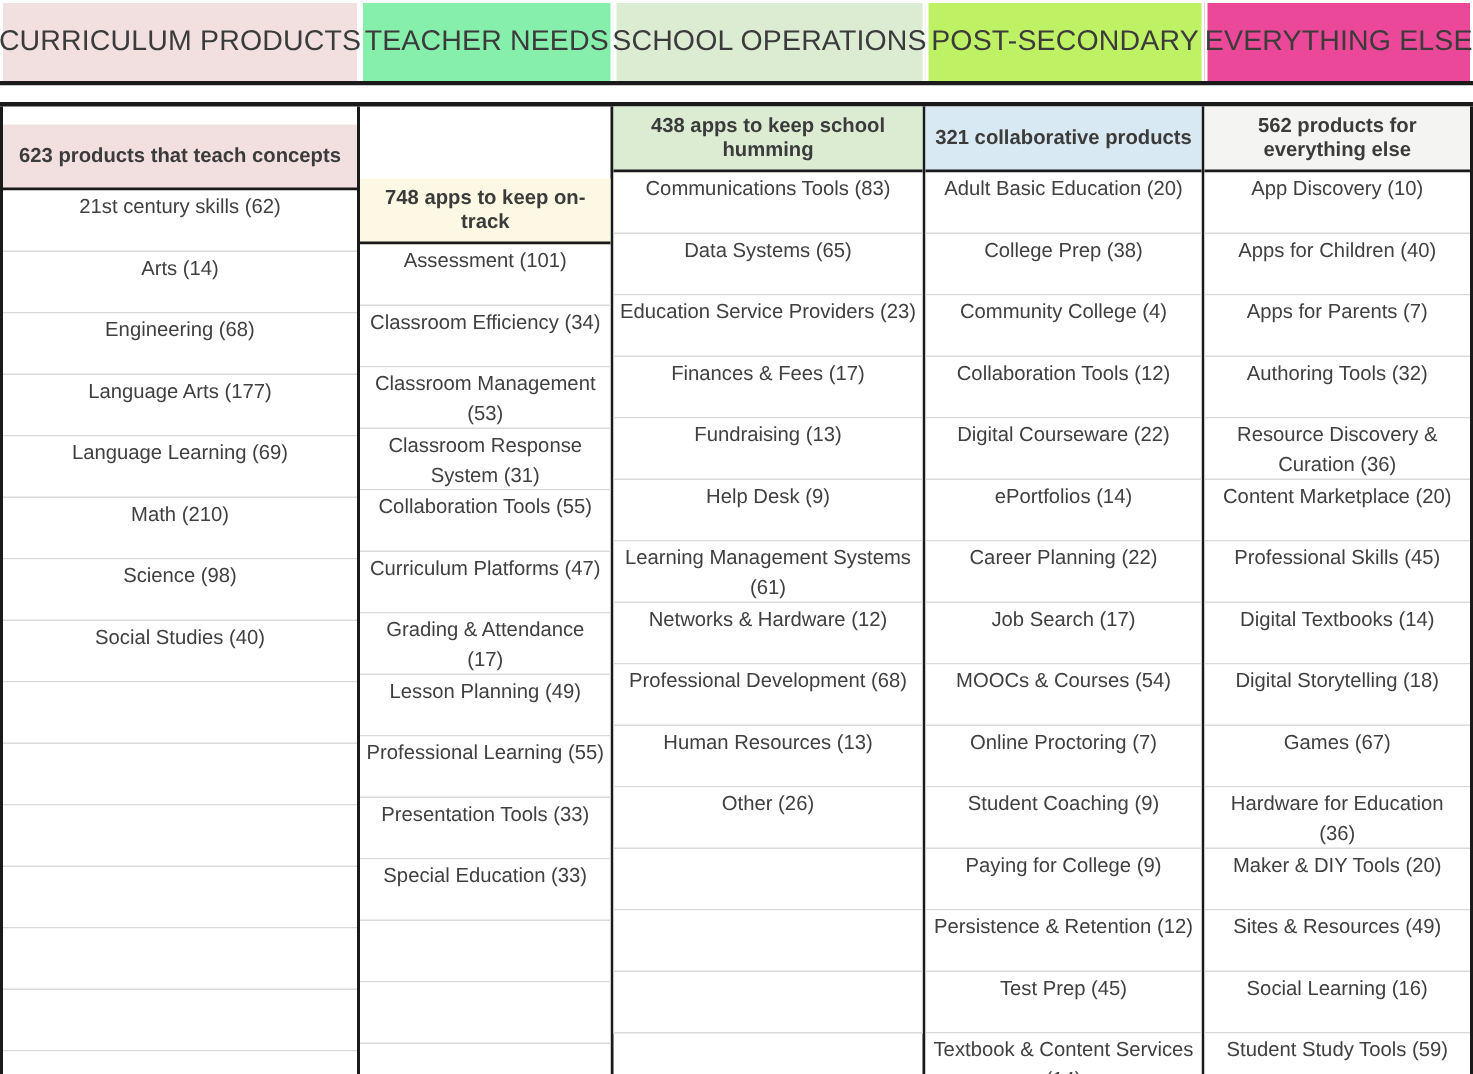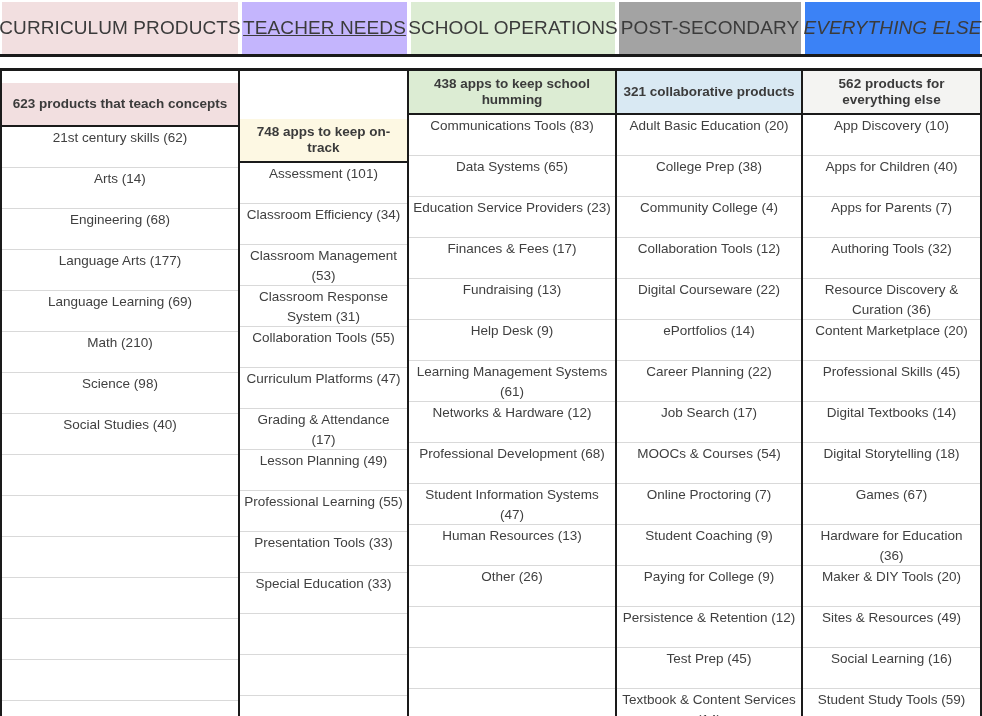--- a/index.html
+++ b/index.html
@@ -38,24 +38,24 @@
     font-size: 19px;
     letter-spacing: 0.1px;
     color: #3b3b3b;
     border-left: 2px solid #ffffff;
     border-right: 2px solid #ffffff;
     text-align: center;
     padding: 0 4px;
     white-space: nowrap;
   }
   .tab.c0 { width: 240px; background: #f2dfe0; }
-  .tab.c1 { width: 169px; background: #c4b5fd; text-decoration: underline; }
+  .tab.c1 { width: 169px; background: #86efac; }
   .tab.c2 { width: 208px; background: #dcecd3; }
-  .tab.c3 { width: 186px; background: #a3a3a3; text-align: center; }
-  .tab.c4 { width: 179px; background: #3b82f6; font-style: italic; }
+  .tab.c3 { width: 186px; background: #bef264; text-align: center; }
+  .tab.c4 { width: 179px; background: #ec4899; }
 
   
   .gutter {
     height: 14px;
     width: 982px;
     background: #ffffff;
     border-bottom: 3px solid #1a1a1a;
     box-sizing: border-box;
   }
 
@@ -179,21 +179,20 @@
       <div class="cells">
           <div class="cell">Communications Tools (83)</div>
           <div class="cell">Data Systems (65)</div>
           <div class="cell">Education Service Providers (23)</div>
           <div class="cell">Finances &amp; Fees (17)</div>
           <div class="cell">Fundraising (13)</div>
           <div class="cell">Help Desk (9)</div>
           <div class="cell">Learning Management Systems (61)</div>
           <div class="cell">Networks &amp; Hardware (12)</div>
           <div class="cell">Professional Development (68)</div>
-          <div class="cell">Student Information Systems (47)</div>
           <div class="cell">Human Resources (13)</div>
           <div class="cell">Other (26)</div>
           <div class="cell empty"></div>
           <div class="cell empty"></div>
           <div class="cell empty"></div>
         </div>
     </div>
 
     <div class="col w3">
       <div class="colhead h3">321 collaborative products</div>

